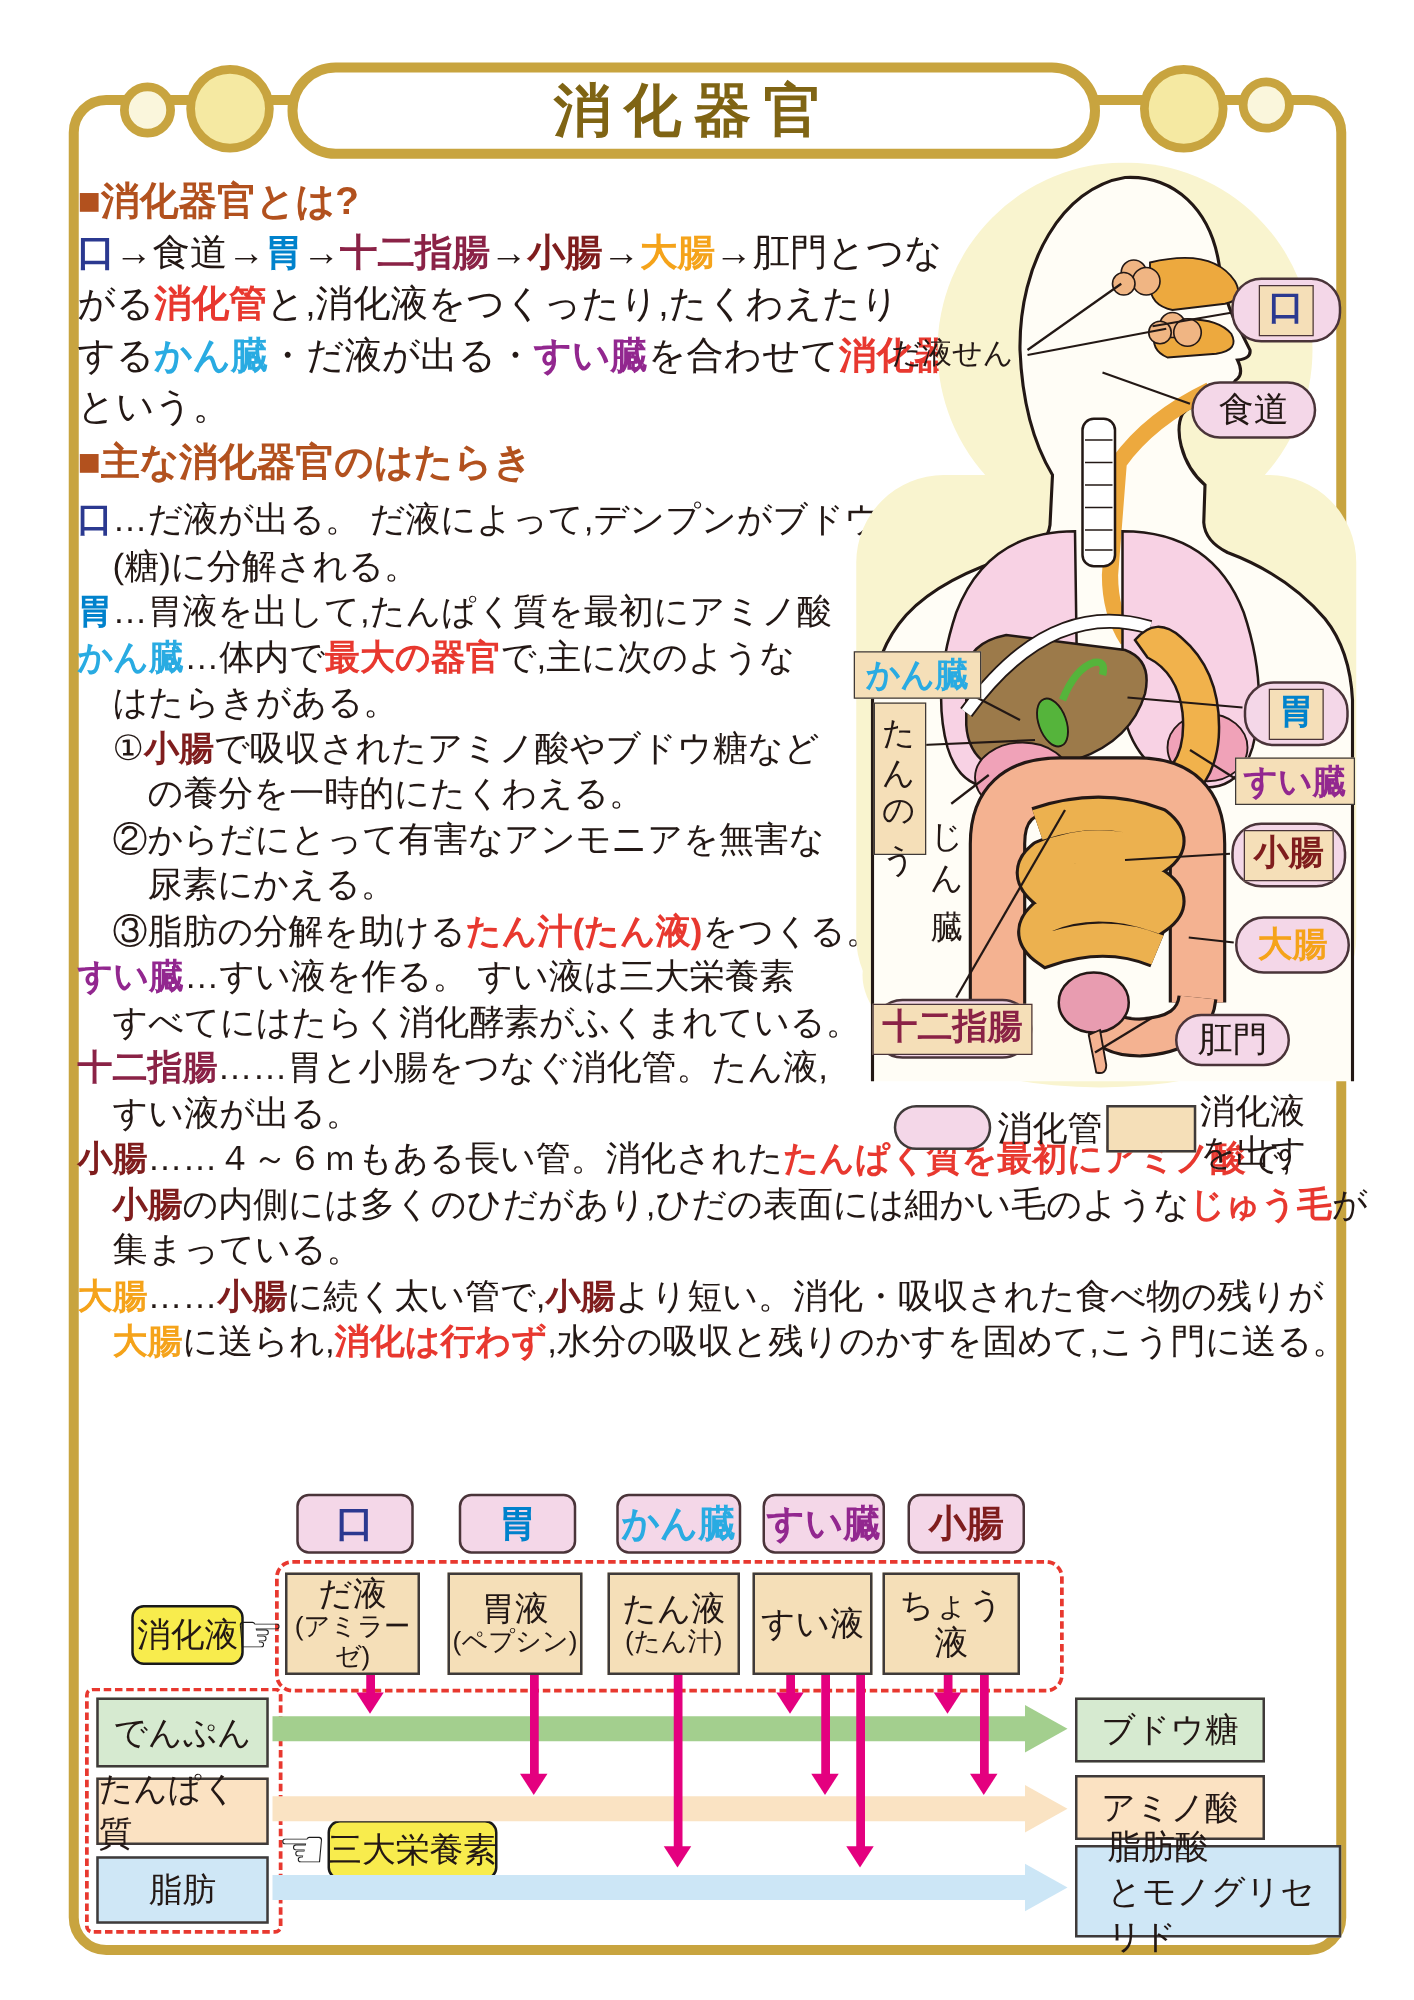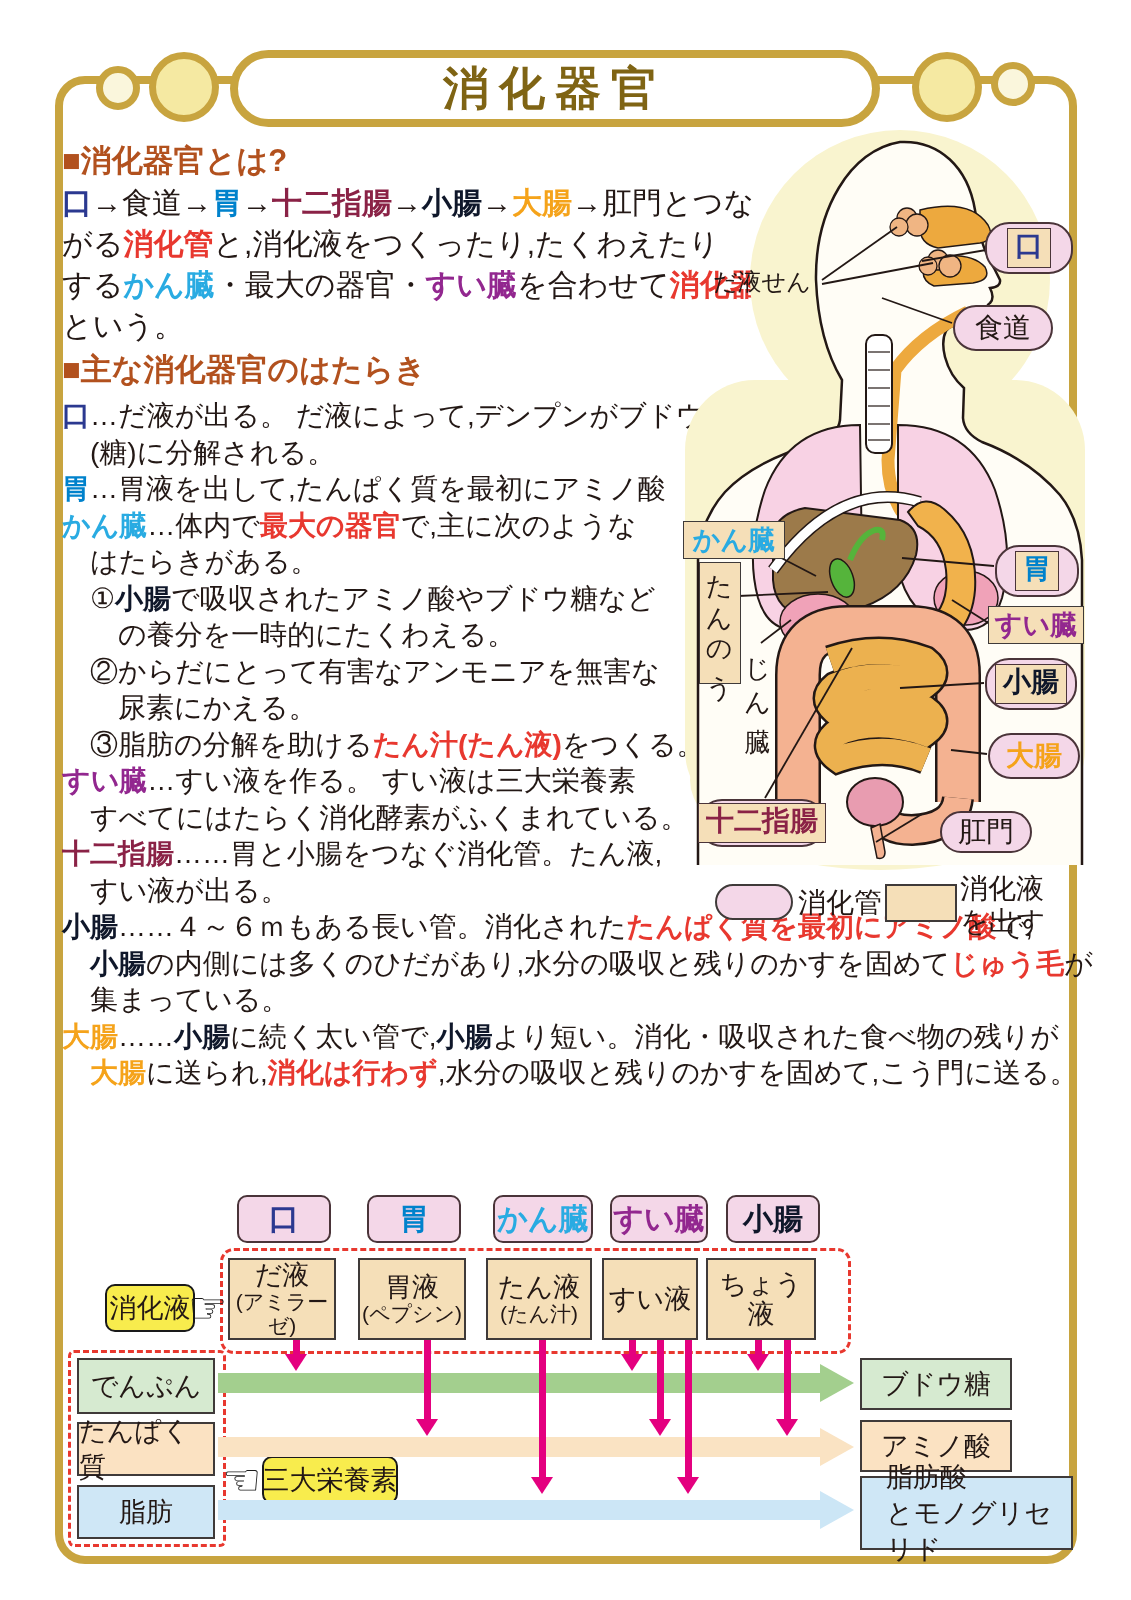--- a/index.html
+++ b/index.html
@@ -20,21 +20,21 @@
   
   .h1{position:absolute;font-size:31px;font-weight:bold;color:#b2511e;white-space:nowrap;}
   .para{position:absolute;font-size:30px;line-height:41px;white-space:nowrap;}
   .body-lines{position:absolute;font-size:28px;line-height:36.5px;white-space:nowrap;}
   .bl{height:36.5px;}
   .ind0{padding-left:0;} .ind1{padding-left:28px;} .ind2{padding-left:56px;}
   .c-kuchi{color:#2b3990;font-weight:bold;}
   .c-i{color:#0082cc;font-weight:bold;}
   .c-kanzo{color:#29abe2;font-weight:bold;}
   .c-juni{color:#8a2246;font-weight:bold;}
-  .c-sho{color:#0f172a;font-weight:bold;}
+  .c-sho{color:#7f1d1d;font-weight:bold;}
   .c-dai{color:#f5a31a;font-weight:bold;}
   .c-suizo{color:#92278f;font-weight:bold;}
   .c-red{color:#e8382f;font-weight:bold;}
 
   
   .alabel{position:absolute;display:flex;align-items:center;justify-content:center;}
   .pill{background:#f4d7e8;border:2.5px solid #4a3439;border-radius:24px;}
   .innertan{background:#f5dfb8;border:1.5px solid #4a3439;padding:0 7px;line-height:34px;}
   .tanbox{background:#f5dfb8;border:1.8px solid #3f3a39;}
   .lab-txt{font-size:28px;font-weight:bold;white-space:nowrap;}
@@ -87,42 +87,42 @@
   <div class="circ small" style="left:96px;top:66px;"></div>
   <div class="circ big" style="left:149px;top:52px;"></div>
   <div class="circ big" style="left:912px;top:52px;"></div>
   <div class="circ small" style="left:991px;top:62px;"></div>
   <div class="title-pill">消化器官</div>
 
   <div class="h1" style="left:62px;top:140px;">■消化器官とは?</div>
   <div class="para" style="left:62px;top:182px;">
     <div class="bl" style="height:41px"><span class="c-kuchi">口</span><span>→食道→</span><span class="c-i">胃</span><span>→</span><span class="c-juni">十二指腸</span><span>→</span><span class="c-sho">小腸</span><span>→</span><span class="c-dai">大腸</span><span>→肛門とつな</span></div>
     <div class="bl" style="height:41px"><span>がる</span><span class="c-red">消化管</span><span>と,消化液をつくったり,たくわえたり</span></div>
-    <div class="bl" style="height:41px"><span>する</span><span class="c-kanzo">かん臓</span><span>・最大の器官・</span><span class="c-suizo">すい臓</span><span>を合わせて</span><span class="c-red">消化器官</span></div>
+    <div class="bl" style="height:41px"><span>する</span><span class="c-kanzo">かん臓</span><span>・だ液が出る・</span><span class="c-suizo">すい臓</span><span>を合わせて</span><span class="c-red">消化器官</span></div>
     <div class="bl" style="height:41px"><span>という。</span></div>
   </div>
 
   <div class="h1" style="left:62px;top:349px;">■主な消化器官のはたらき</div>
   <div class="body-lines" style="left:62px;top:398px;" id="section2-lines">
       <div class="bl ind0"><span class="c-kuchi">口</span><span>…だ液が出る。 だ液によって,デンプンがブドウ糖</span></div>
       <div class="bl ind1"><span>(糖)に分解される。</span></div>
       <div class="bl ind0"><span class="c-i">胃</span><span>…胃液を出して,たんぱく質を最初にアミノ酸</span></div>
       <div class="bl ind0"><span class="c-kanzo">かん臓</span><span>…体内で</span><span class="c-red">最大の器官</span><span>で,主に次のような</span></div>
       <div class="bl ind1"><span>はたらきがある。</span></div>
       <div class="bl ind1"><span>①</span><span class="c-sho">小腸</span><span>で吸収されたアミノ酸やブドウ糖など</span></div>
       <div class="bl ind2"><span>の養分を一時的にたくわえる。</span></div>
       <div class="bl ind1"><span>②からだにとって有害なアンモニアを無害な</span></div>
       <div class="bl ind2"><span>尿素にかえる。</span></div>
       <div class="bl ind1"><span>③脂肪の分解を助ける</span><span class="c-red">たん汁(たん液)</span><span>をつくる。</span></div>
       <div class="bl ind0"><span class="c-suizo">すい臓</span><span>…すい液を作る。 すい液は三大栄養素</span></div>
       <div class="bl ind1"><span>すべてにはたらく消化酵素がふくまれている。</span></div>
       <div class="bl ind0"><span class="c-juni">十二指腸</span><span>……胃と小腸をつなぐ消化管。たん液,</span></div>
       <div class="bl ind1"><span>すい液が出る。</span></div>
       <div class="bl ind0"><span class="c-sho">小腸</span><span>……４～６ｍもある長い管。消化された</span><span class="c-red">たんぱく質を最初にアミノ酸</span><span>で,</span></div>
-      <div class="bl ind1"><span class="c-sho">小腸</span><span>の内側には多くのひだがあり,水分の吸収と残りのかすを固めて</span><span class="c-red">じゅう毛</span><span>が</span></div>
+      <div class="bl ind1"><span class="c-sho">小腸</span><span>の内側には多くのひだがあり,ひだの表面には細かい毛のような</span><span class="c-red">じゅう毛</span><span>が</span></div>
       <div class="bl ind1"><span>集まっている。</span></div>
       <div class="bl ind0"><span class="c-dai">大腸</span><span>……</span><span class="c-sho">小腸</span><span>に続く太い管で,</span><span class="c-sho">小腸</span><span>より短い。消化・吸収された食べ物の残りが</span></div>
       <div class="bl ind1"><span class="c-dai">大腸</span><span>に送られ,</span><span class="c-red">消化は行わず</span><span>,水分の吸収と残りのかすを固めて,こう門に送る。</span></div>
     </div>
 
   <svg class="abs" style="left:670px;top:130px;" width="420" height="800" viewBox="0 0 420 800">
 
     <ellipse cx="230" cy="150" rx="150" ry="150" fill="#f9f4cf"></ellipse>
     <rect x="15" y="250" width="400" height="440" rx="70" fill="#f9f4cf"></rect>
     <ellipse cx="210" cy="650" rx="190" ry="90" fill="#f9f4cf"></ellipse>

